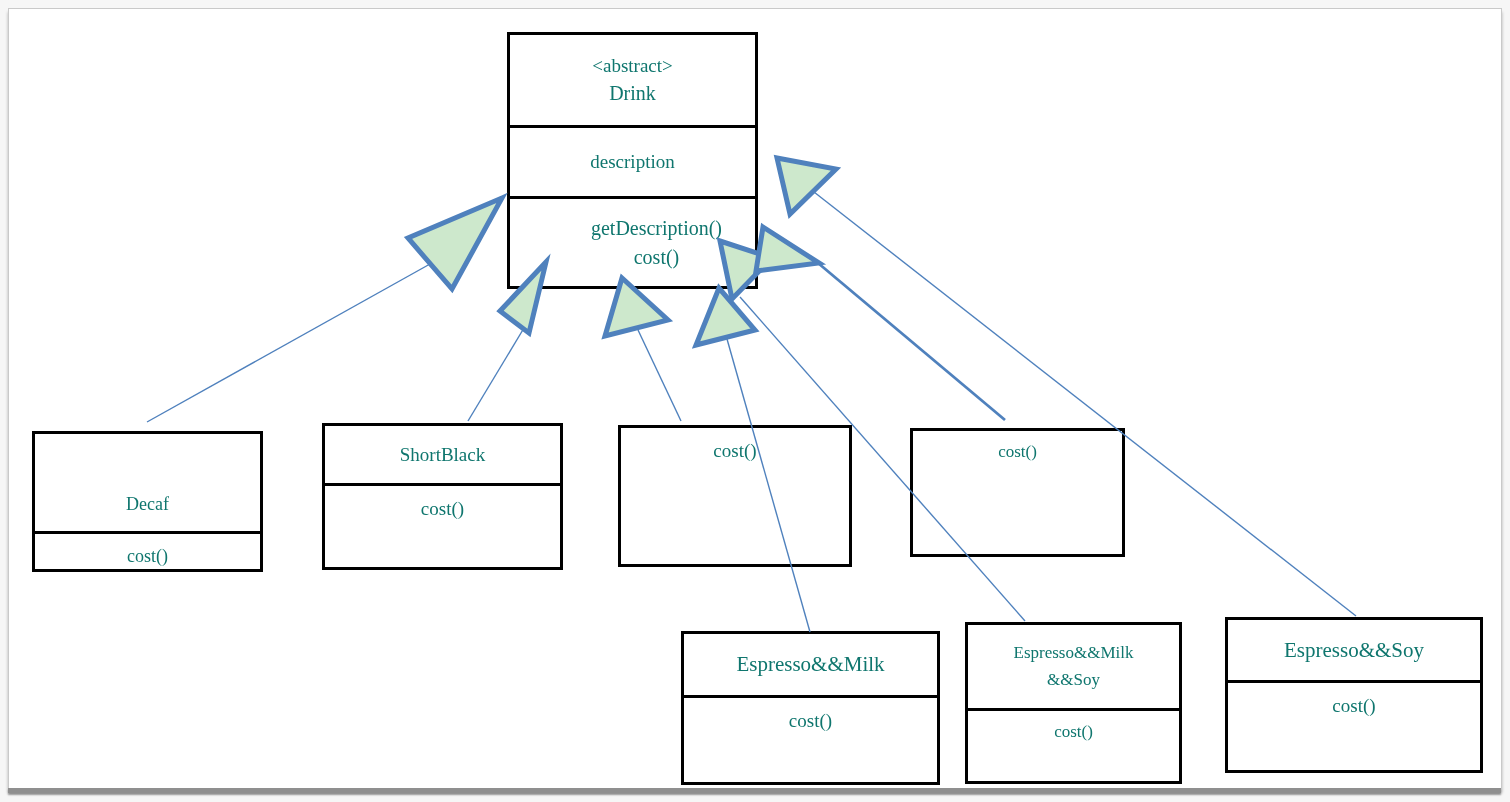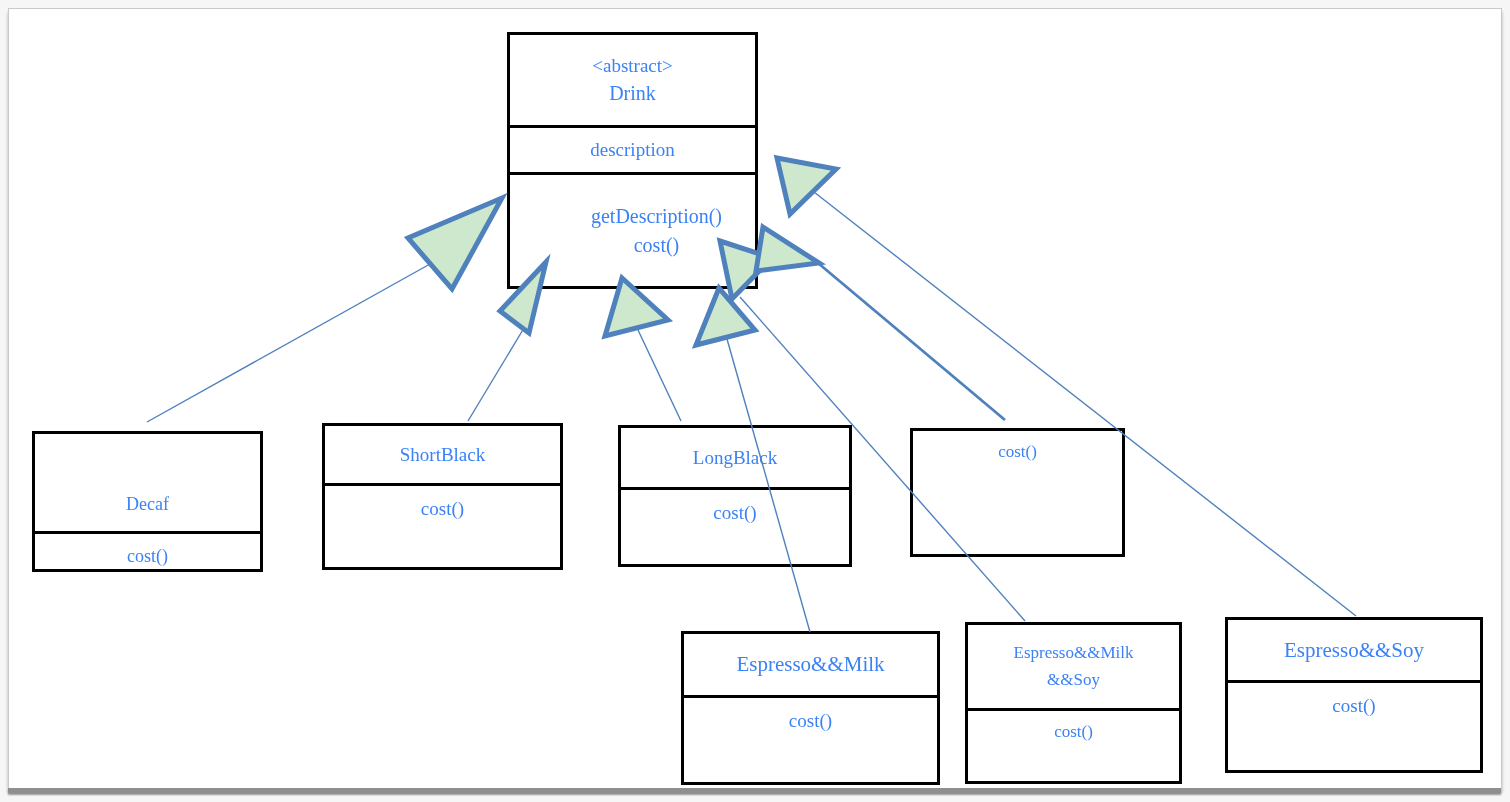--- a/index.html
+++ b/index.html
@@ -1,37 +1,37 @@
 <!DOCTYPE html>
 <html><head>
 <meta charset="utf-8">
 <style>
   html,body{margin:0;padding:0;background:#fff;width:1510px;height:802px;overflow:hidden;}
   .canvas{position:relative;width:1510px;height:802px;background:#f6f6f6;
-          font-family:"Liberation Serif","DejaVu Serif",serif;color:#3b82f6;}
+          font-family:"Liberation Serif","DejaVu Serif",serif;color:#0f766e;}
   .page{position:absolute;left:8px;top:8px;width:1492px;height:780px;background:#ffffff;
         border:1px solid #c9c9c9;border-bottom:none;
         box-shadow:0 4px 3px rgba(0,0,0,0.28);}
   .page-bottom-edge{position:absolute;left:8px;top:788px;width:1493px;height:5px;
         background:#8f8f8f;box-shadow:0 2px 2px rgba(0,0,0,0.35);}
 
   
   .uml-box{position:absolute;box-sizing:border-box;border:3px solid #000;background:#fff;
            display:flex;flex-direction:column;z-index:2;}
   .uml-sec{box-sizing:border-box;display:flex;flex-direction:column;align-items:center;
            justify-content:center;text-align:center;line-height:1.45;}
   .uml-sec + .uml-sec{border-top:3px solid #000;}
   .uml-sec.top-align{justify-content:flex-start;padding-top:9px;}
   .fs17{font-size:17px;} .fs18{font-size:18px;} .fs19{font-size:19px;}
   .fs20{font-size:20px;} .fs21{font-size:21px;}
 
   
   #box-drink            {left:507px;top:32px; width:251px;height:257px;}
   #box-drink .t         {height:90px;}
-  #box-drink .a         {height:47px;}
+  #box-drink .a         {height:71px;}
   #box-drink .m         {flex:1;padding-left:48px;}
   #box-decaf            {left:32px; top:431px;width:231px;height:141px;}
   #box-decaf .t         {height:56px;margin-top:44px;}
   #box-shortblack       {left:322px;top:423px;width:241px;height:147px;justify-content:flex-end;}
   #box-shortblack .t    {height:57px;}
   #box-longblack        {left:618px;top:425px;width:234px;height:142px;}
   #box-longblack .t     {height:59px;}
   #box-espresso         {left:910px;top:428px;width:215px;height:129px;}
   #box-espresso .t      {height:51px;}
   #box-espresso-milk    {left:681px;top:631px;width:259px;height:154px;}
@@ -80,23 +80,20 @@
   <div class="uml-box" id="box-shortblack">
     <div class="uml-sec t">
       <span class="fs19">ShortBlack</span>
     </div>
     <div class="uml-sec body top-align">
       <span class="fs19">cost()</span>
     </div>
   </div>
 
   <div class="uml-box" id="box-longblack">
-    <div class="uml-sec t">
-      <span class="fs19">LongBlack</span>
-    </div>
     <div class="uml-sec body top-align">
       <span class="fs19">cost()</span>
     </div>
   </div>
 
   <div class="uml-box" id="box-espresso">
     <div class="uml-sec body top-align">
       <span class="fs17">cost()</span>
     </div>
   </div>

